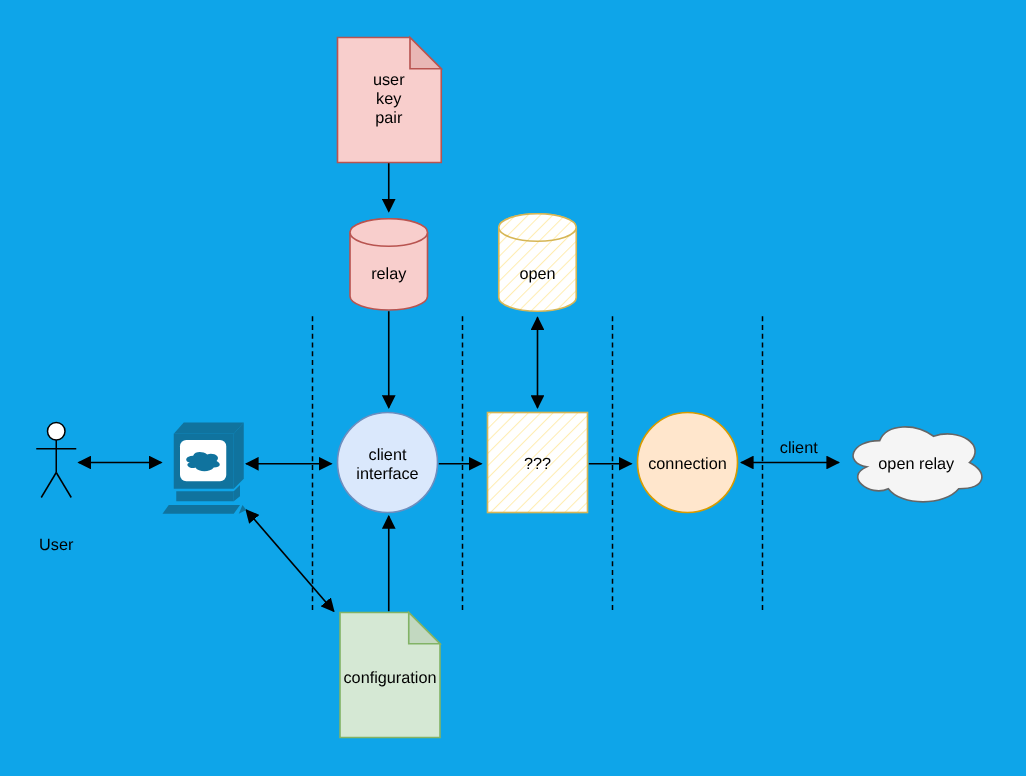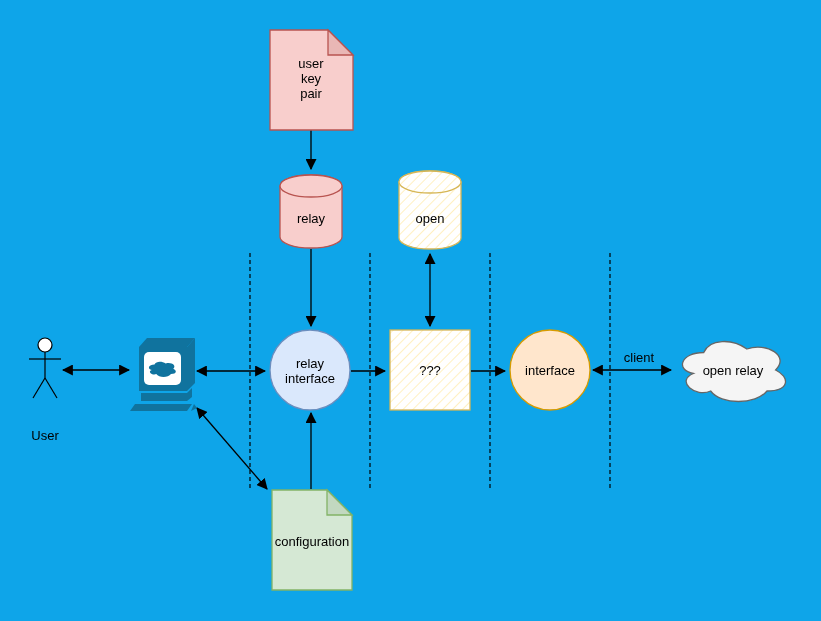--- a/index.html
+++ b/index.html
@@ -112,23 +112,23 @@
       <rect x="141" y="393" width="46" height="8"></rect>
       <polygon points="187,393 192,388 192,397 187,401"></polygon>
       <polygon points="135,404 192,404 187,411 130,411"></polygon>
       <polygon points="194,404 197,408 191,411"></polygon>
     </g>
   </svg>
 
   <div class="lbl wrap" style="left:311px;top:56px;width:45px;">user key pair</div>
   <div class="lbl" style="left:311px;top:211px;">relay</div>
   <div class="lbl" style="left:430px;top:211px;">open</div>
-  <div class="lbl wrap" style="left:310px;top:356px;width:66px;">relay interface</div>
+  <div class="lbl wrap" style="left:310px;top:356px;width:66px;">client interface</div>
   <div class="lbl" style="left:430px;top:363px;">???</div>
-  <div class="lbl" style="left:550px;top:363px;">interface</div>
+  <div class="lbl" style="left:550px;top:363px;">connection</div>
   <div class="lbl" style="left:733px;top:363px;text-align:center;">open relay</div>
   <div class="lbl" style="left:639px;top:350px;">client</div>
   <div class="lbl" style="left:45px;top:428px;">User</div>
   <div class="lbl" style="left:312px;top:534px;">configuration</div>
 
   <svg width="821" height="621" viewBox="0 0 821 621" style="pointer-events:none;">
     <g stroke-width="1.3">
       <path d="M272,490 L327,490 L352,515 L352,590 L272,590 Z" fill="#d5e8d4" stroke="#82b366"></path>
       <path d="M327,490 L352,515 L327,515 Z" fill="#c2d8c0" stroke="#82b366"></path>
     </g>

